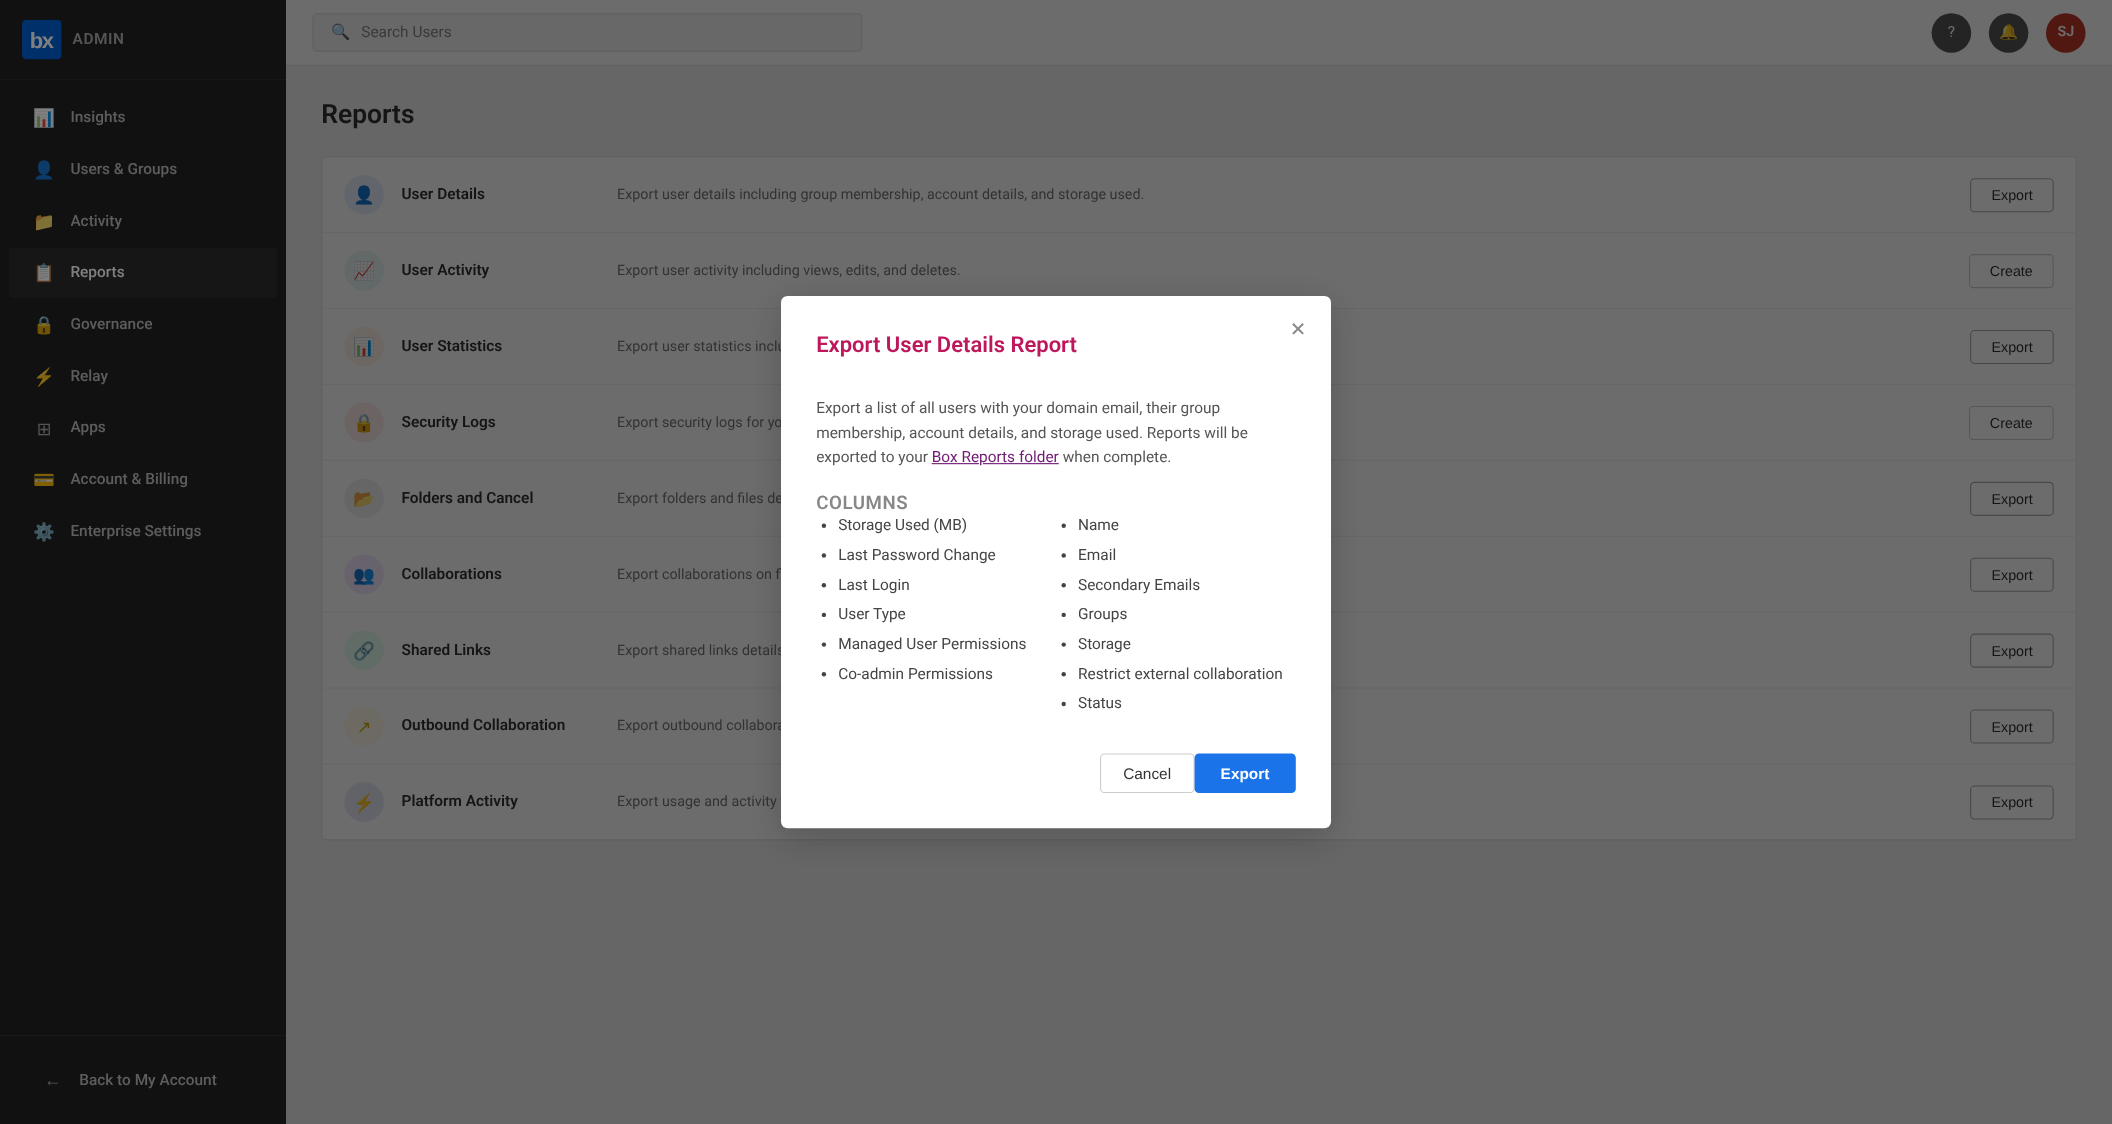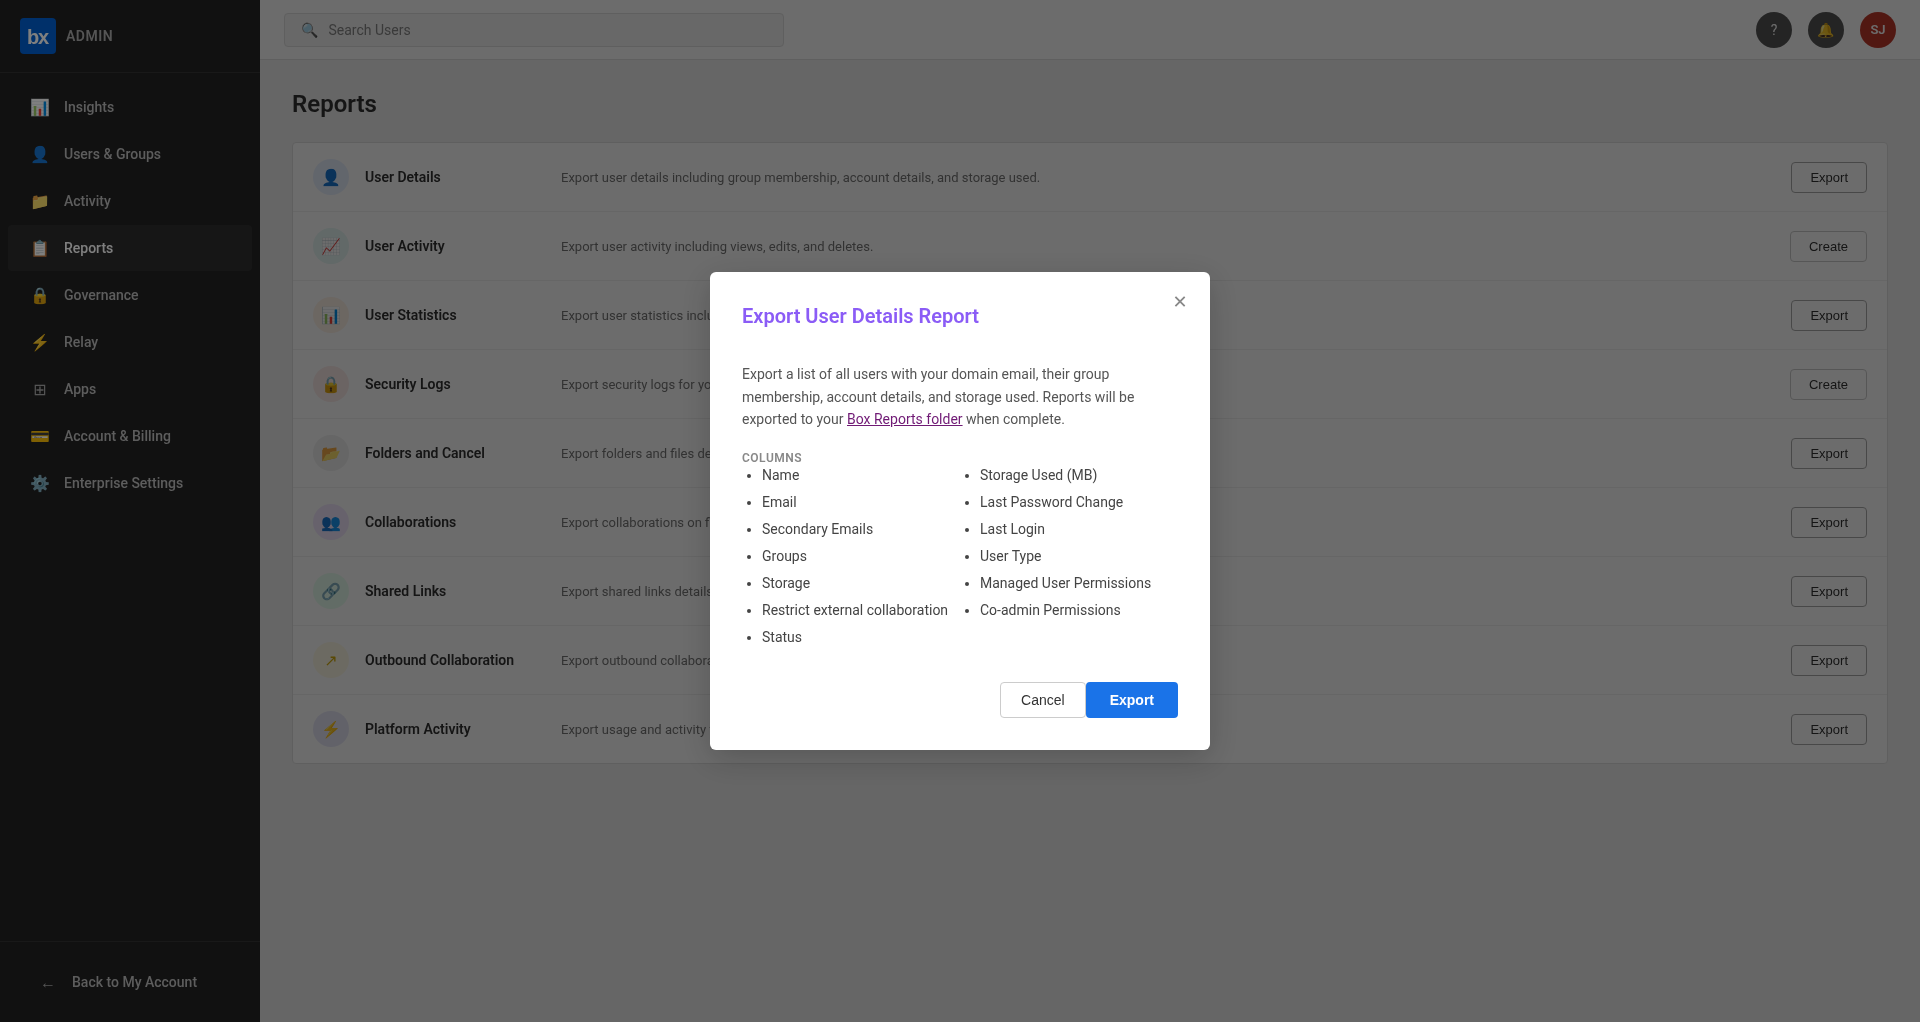--- a/index.html
+++ b/index.html
@@ -243,35 +243,35 @@
       width: 28px;
       height: 28px;
       display: flex;
       align-items: center;
       justify-content: center;
       border-radius: 50%;
     }
     .modal-title {
       font-size: 20px;
       font-weight: 600;
-      color: #8b5cf6;
+      color: #be185d;
       margin-bottom: 35px;
     }
     .modal-desc {
       font-size: 14px;
       color: #555;
       line-height: 1.6;
       margin-bottom: 20px;
     }
     .modal-desc a {
       color: #701a75;
       text-decoration: underline;
     }
     .columns-label {
-      font-size: 12px;
+      font-size: 17px;
       font-weight: 600;
       color: #888;
       text-transform: uppercase;
       letter-spacing: 0.5px;
     }
     .columns-grid {
       display: grid;
       grid-template-columns: 1fr 1fr;
       gap: 0;
       margin-bottom: 28px;
@@ -466,35 +466,35 @@
 <div class="modal-overlay">
   <div class="modal">
     <button class="modal-close">✕</button>
     <h2 class="modal-title">Export User Details Report</h2>
     <p class="modal-desc">
       <span>Export a list of all users with your domain email, their group membership, account details, and storage used. Reports will be exported to your </span><a href="#">Box Reports folder</a><span> when complete.</span>
     </p>
     <div class="columns-label">COLUMNS</div>
     <div class="columns-grid">
       <ul class="column-list">
+        <li>Storage Used (MB)</li>
+        <li>Last Password Change</li>
+        <li>Last Login</li>
+        <li>User Type</li>
+        <li>Managed User Permissions</li>
+        <li>Co-admin Permissions</li>
+      </ul>
+      <ul class="column-list">
         <li>Name</li>
         <li>Email</li>
         <li>Secondary Emails</li>
         <li>Groups</li>
         <li>Storage</li>
         <li>Restrict external collaboration</li>
         <li>Status</li>
       </ul>
-      <ul class="column-list">
-        <li>Storage Used (MB)</li>
-        <li>Last Password Change</li>
-        <li>Last Login</li>
-        <li>User Type</li>
-        <li>Managed User Permissions</li>
-        <li>Co-admin Permissions</li>
-      </ul>
     </div>
     <div class="modal-actions">
       <button class="btn-cancel">Cancel</button>
       <button class="btn-export">Export</button>
     </div>
   </div>
 </div>
 
 </body></html>

